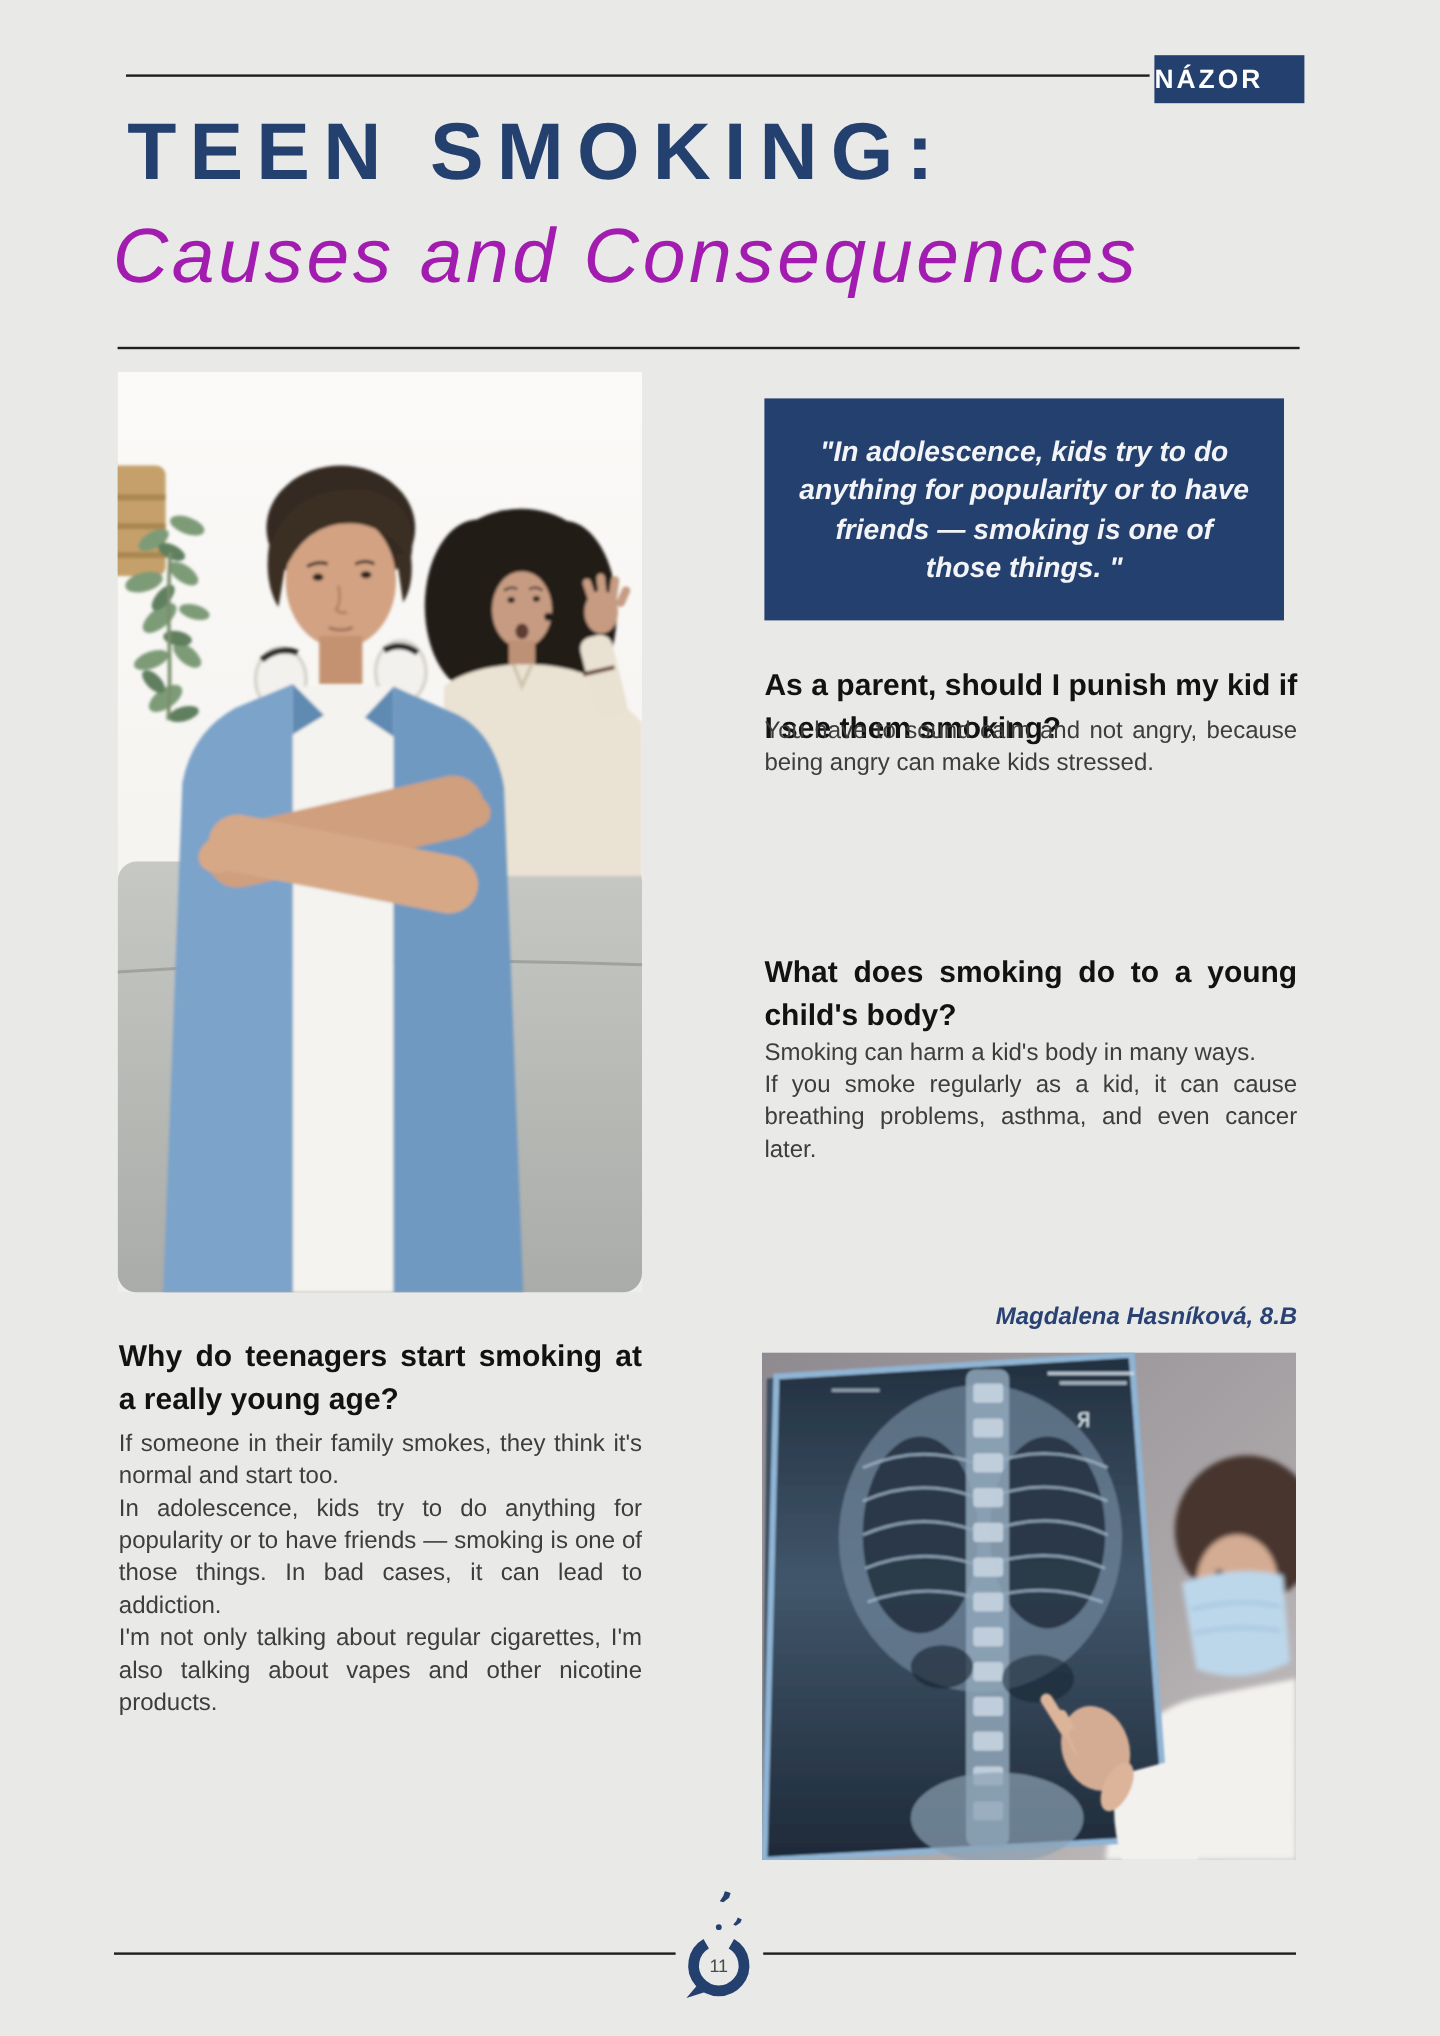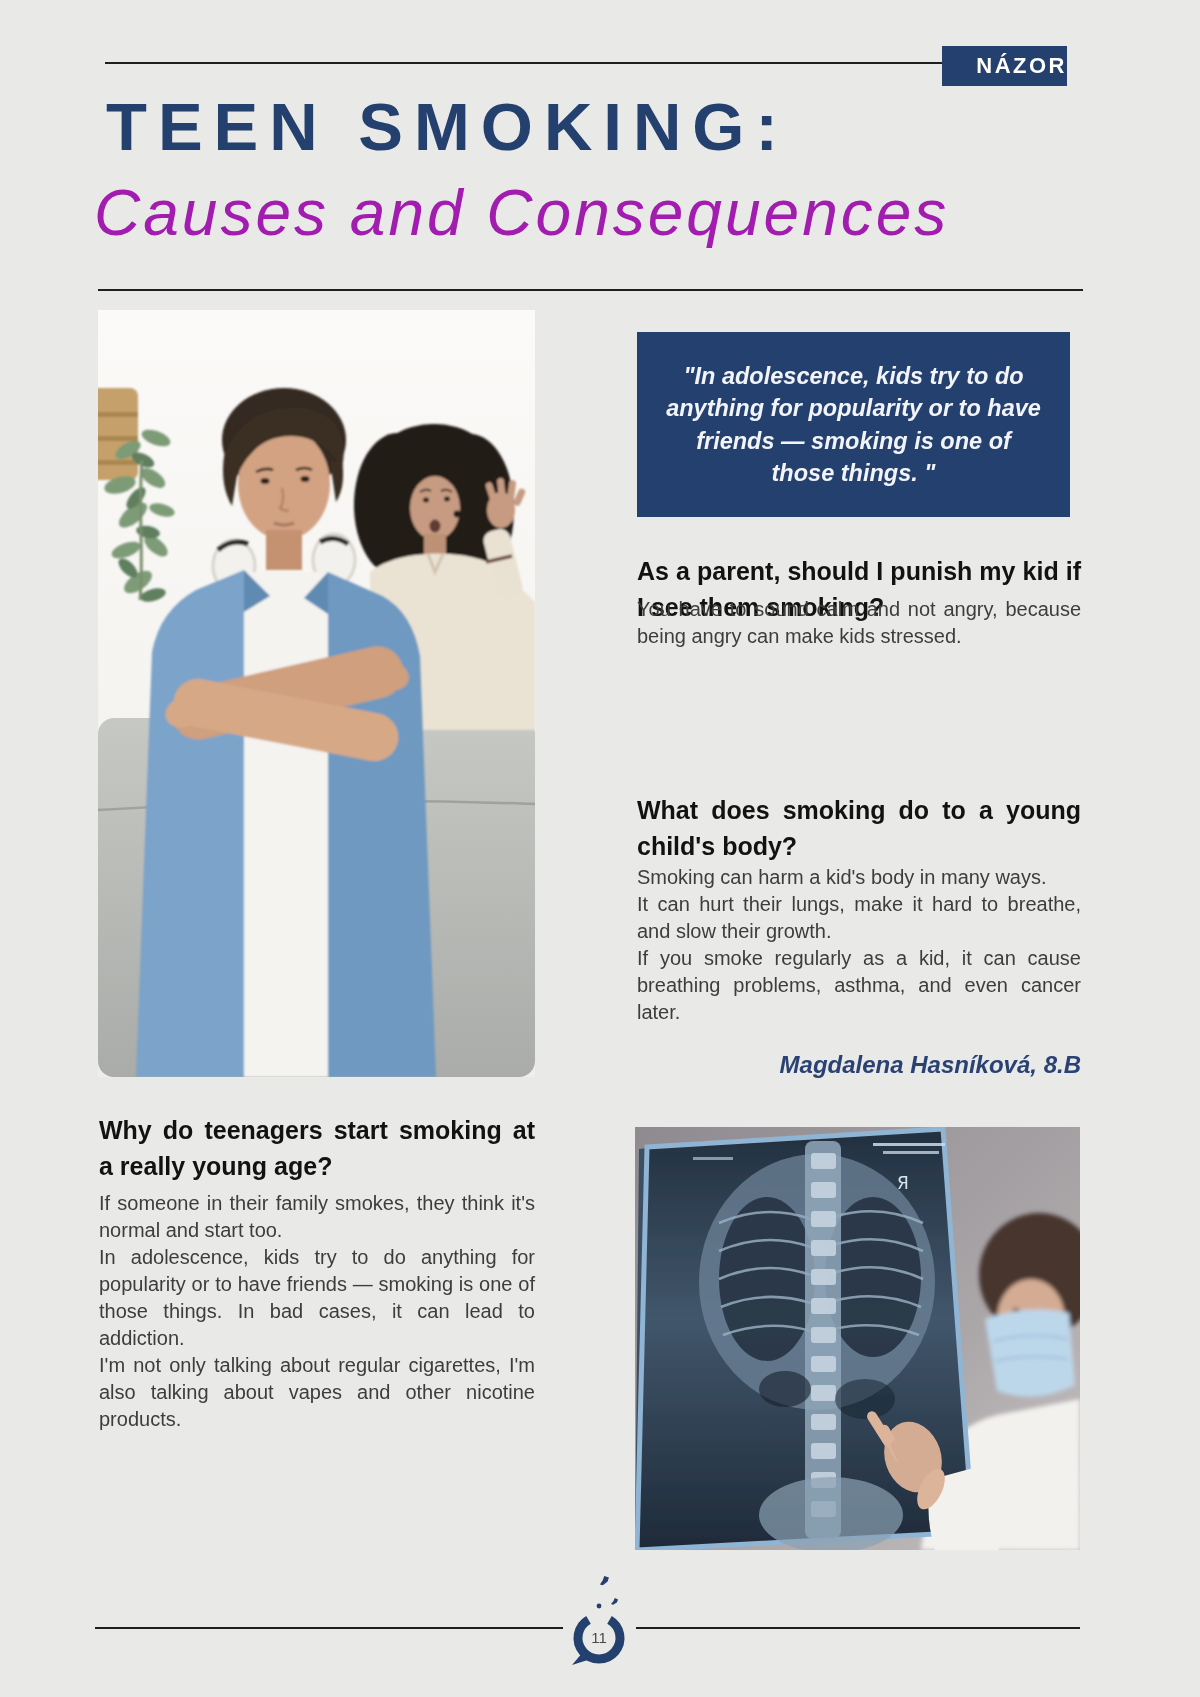--- a/index.html
+++ b/index.html
@@ -1,34 +1,34 @@
 <!DOCTYPE html>
 <html style="--navy: #24406e; --page_bg: #e9e9e7; --text: #3d3d3d; --heading: #121212; --rule: #1f1f1f; --author: #2a4273;"><head>
 <meta charset="utf-8">
 <style>
   html,body{margin:0;padding:0;}
   body{width:1200px;height:1697px;font-family:"Liberation Sans",sans-serif;}
   .page{position:relative;width:1200px;height:1697px;background:var(--page_bg,#e9e9e7);overflow:hidden;}
   .rule{position:absolute;height:2px;background:var(--rule,#1f1f1f);}
-  .badge{position:absolute;left:942px;top:46px;width:125px;height:40px;background:var(--navy,#24406e);
-         display:flex;align-items:center;justify-content:flex-end;color:#fff;font-weight:bold;
+  .badge{position:absolute;left:962px;top:46px;width:125px;height:40px;background:var(--navy,#24406e);
+         display:flex;align-items:center;justify-content:flex-start;color:#fff;font-weight:bold;
          font-size:22px;letter-spacing:2.5px;}
   .title{position:absolute;left:92px;top:88px;color:var(--navy,#24406e);font-weight:bold;
          font-size:67px;letter-spacing:11px;white-space:nowrap;margin-left:14px;}
   .subtitle{position:absolute;left:94px;top:176px;color:#a21caf;font-style:italic;
          font-size:64px;letter-spacing:3px;white-space:nowrap;font-weight:normal;}
   .quote{position:absolute;left:637px;top:332px;width:433px;height:185px;background:var(--navy,#24406e);
          color:#f2f4f8;display:flex;align-items:center;justify-content:center;box-sizing:border-box;
          padding:10px 26px;text-align:center;font-style:italic;font-weight:bold;font-size:23.5px;line-height:1.38;}
   .qhead{position:absolute;color:var(--heading,#121212);font-weight:bold;font-size:25px;line-height:1.42;
          text-align:justify;}
   .body-text{position:absolute;color:var(--text,#3d3d3d);font-size:20px;line-height:27px;text-align:justify;}
   .body-text p{margin:0;}
-  .author{position:absolute;left:637px;top:1051px;width:444px;text-align:right;color:var(--author,#2a4273);
-         font-weight:bold;font-style:italic;font-size:24px;}
+  .author{position:absolute;left:637px;top:1086px;width:444px;text-align:right;color:var(--author,#2a4273);
+         font-weight:bold;font-style:italic;font-size:20px;}
   .photo{position:absolute;display:block;}
   .logo{position:absolute;left:559px;top:1576px;}
 </style>
 </head>
 <body>
 
 <div class="page">
 
   <div class="rule" style="left:105px;top:62px;width:853px;"></div>
   <div class="badge">
@@ -151,21 +151,20 @@
   </div>
 
   <div class="qhead" style="left:637px;top:525px;width:444px;margin-top:29px;">As a parent, should I punish my kid if I see them smoking?</div>
   <div class="body-text" style="left:637px;top:596px;width:444px;">
     <p>You have to sound calm and not angry, because being angry can make kids stressed.</p>
   </div>
 
   <div class="qhead" style="left:637px;top:793px;width:444px;">What does smoking do to a young child's body?</div>
   <div class="body-text" style="left:637px;top:864px;width:444px;">
     <p>Smoking can harm a kid's body in many ways.</p>
-    <p>It can hurt their lungs, make it hard to breathe, and slow their growth.</p>
     <p>If you smoke regularly as a kid, it can cause breathing problems, asthma, and even cancer later.</p>
   </div>
 
   <div class="author">Magdalena Hasníková, 8.B</div>
 
   <svg class="photo" style="left:635px;top:1127px;" width="445" height="423" viewBox="0 0 445 423">
     <defs>
       <linearGradient id="bgG" x1="0" y1="0" x2="1" y2="1">
         <stop offset="0" stop-color="#8f8a90"></stop>
           <stop offset="0.6" stop-color="#aaa5a7"></stop>

